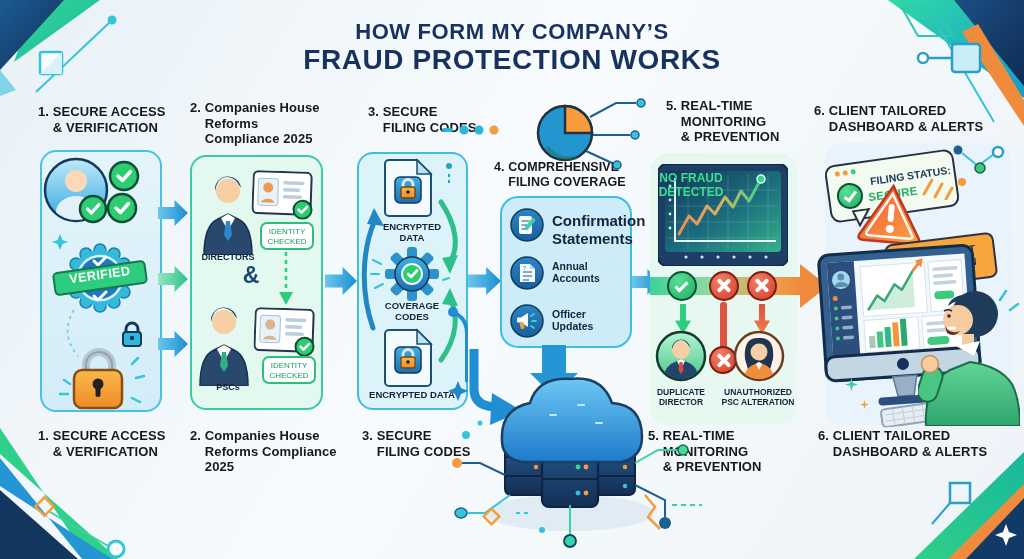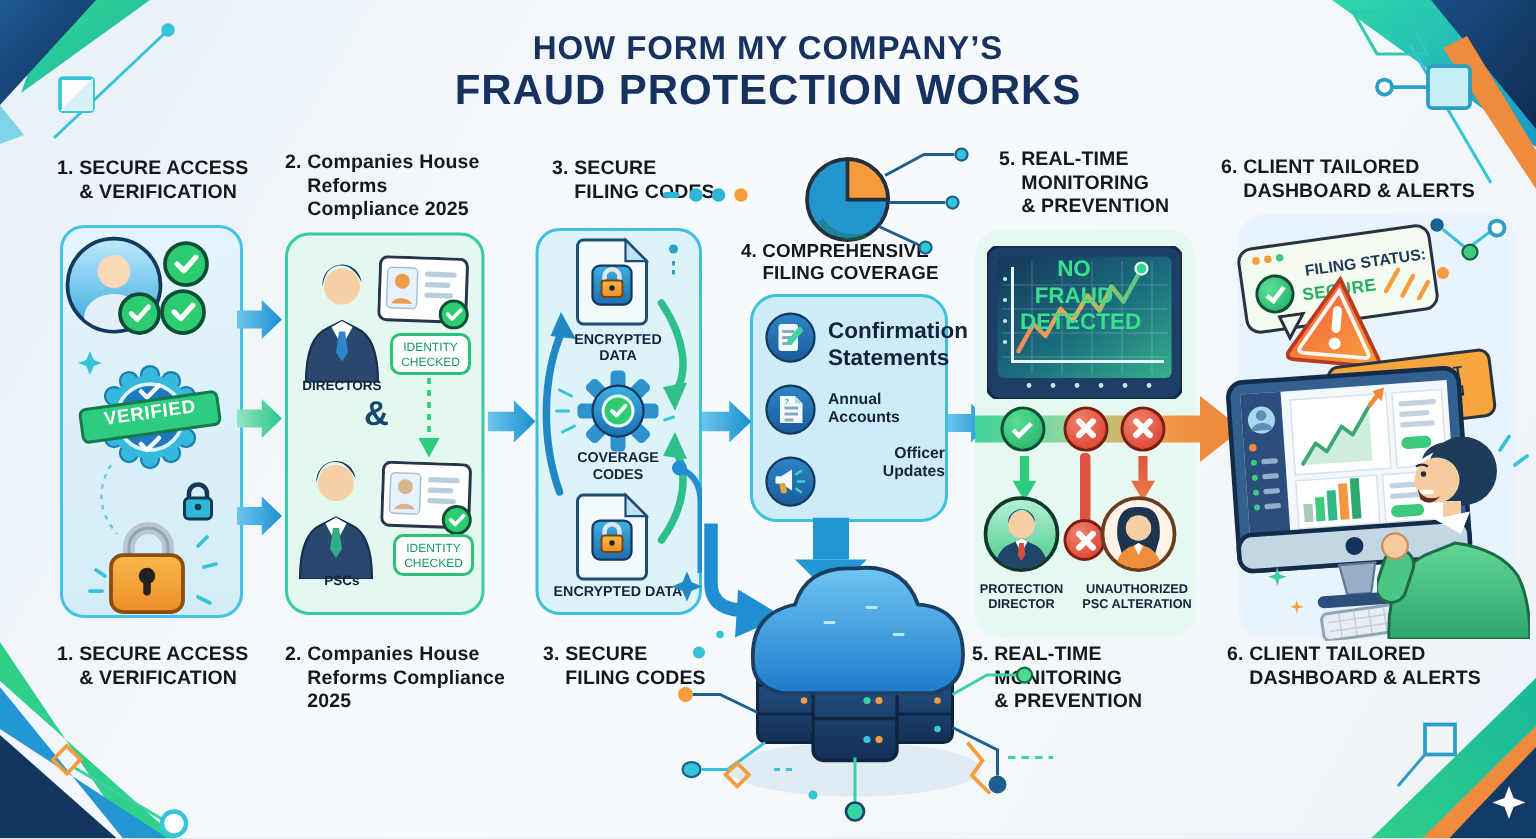--- a/index.html
+++ b/index.html
@@ -385,21 +385,21 @@
     <g stroke="#3fd0c8" stroke-width="1.8" stroke-linecap="round">
       <line x1="21" y1="12" x2="24" y2="10"></line>
         <line x1="22" y1="17" x2="26" y2="17"></line>
         <line x1="21" y1="22" x2="24" y2="24"></line>
     </g>
   </svg>
   <div class="lbl" style="left:552px;top:212px;width:78px;font-size:15px;text-align:right">Confirmation
 Statements</div>
   <div class="lbl" style="left:552px;top:260px;width:78px;font-size:10.5px;text-align:left">Annual
 Accounts</div>
-  <div class="lbl" style="left:552px;top:296px;width:78px;font-size:10.5px;text-align:right">Officer
+  <div class="lbl" style="left:552px;top:308px;width:78px;font-size:10.5px;text-align:left">Officer
 Updates</div>
 
   <div class="arr blue-arr" style="left:632px;top:269px;width:28px;height:26px"></div>
 
   <svg class="abs" style="left:430px;top:345px" width="290" height="214" viewBox="0 0 290 214">
     <defs>
       <linearGradient id="cloudG" x1="0" y1="0" x2="0" y2="1">
           <stop offset="0" stop-color="#6ec6f2"></stop>
           <stop offset="1" stop-color="#1e7bcb"></stop>
         </linearGradient>
@@ -524,21 +524,21 @@
         <circle cx="28" cy="93" r="1.6"></circle>
         <circle cx="44" cy="93" r="1.6"></circle>
         <circle cx="60" cy="93" r="1.6"></circle>
         <circle cx="76" cy="93" r="1.6"></circle>
         <circle cx="92" cy="93" r="1.6"></circle>
         <circle cx="108" cy="93" r="1.6"></circle>
       </g>
     <polyline points="21,70 31,52 39,60 49,42 57,50 67,33 75,43 83,27 91,37 103,15" fill="none" stroke="url(#lnG)" stroke-width="3" stroke-linejoin="round" stroke-linecap="round"></polyline>
     <circle cx="103" cy="15" r="4" fill="#34d399" stroke="#eafff4" stroke-width="1.5"></circle>
   </svg>
-  <div class="lbl" style="left:680px;top:171px;width:72px;font-size:15px;color:#3ae08e">NO FRAUD
+  <div class="lbl" style="left:655px;top:171px;width:72px;font-size:12px;color:#3ae08e">NO FRAUD
 DETECTED</div>
 
   <div class="abs" style="left:650px;top:277px;width:152px;height:18px;background:linear-gradient(90deg,#3fd39a,#8fd9a0 40%,#f0a352 75%,#f08a3c)"></div>
   <div class="abs" style="left:800px;top:264px;width:28px;height:44px;background:#f08a3c;clip-path:polygon(0 0,100% 50%,0 100%)"></div>
 
   <span class="sig ck" style="left:667px;top:271px">
       <i class="ckm" style="left:6px;top:9px"></i>
     </span>
   <span class="sig xx xm" style="left:709px;top:271px"></span>
   <span class="sig xx xm" style="left:747px;top:271px"></span>
@@ -574,21 +574,21 @@
         </clipPath>
       </defs>
     <circle cx="26" cy="27" r="24" fill="#fdf3e7" stroke="#6b3d20" stroke-width="2.5"></circle>
     <g clip-path="url(#clipW)">
       <path d="M12,30 Q10,8 26,9 Q42,8 40,30 L36,44 L16,44 Z" fill="#1d3550"></path>
       <circle cx="26" cy="23" r="8.5" fill="#f6cfa4"></circle>
       <path d="M10,52 Q12,38 22,35 L26,33 L30,35 Q40,38 42,52 Z" fill="#ef8f3c"></path>
       <polygon points="23,35 26,33 29,35 26,41" fill="#fff"></polygon>
     </g>
   </svg>
-  <div class="lbl" style="left:646px;top:387px;width:70px;font-size:8.5px">PROTECTION
+  <div class="lbl" style="left:646px;top:387px;width:70px;font-size:8.5px">DUPLICATE
 DIRECTOR</div>
   <div class="lbl" style="left:712px;top:387px;width:92px;font-size:8.5px">UNAUTHORIZED
 PSC ALTERATION</div>
 
   <div class="panel" style="left:825px;top:143px;width:186px;height:282px;background:#e9f3fb;border-radius:18px"></div>
 
   <svg class="abs" style="left:950px;top:142px" width="66" height="54" viewBox="0 0 66 54">
     <circle cx="8" cy="8" r="4.5" fill="#1d5f8e"></circle>
     <polyline points="12,11 28,24 44,12" fill="none" stroke="#35c4d8" stroke-width="2"></polyline>
     <circle cx="30" cy="26" r="5" fill="#3fc97e" stroke="#17604a" stroke-width="1.5"></circle>

